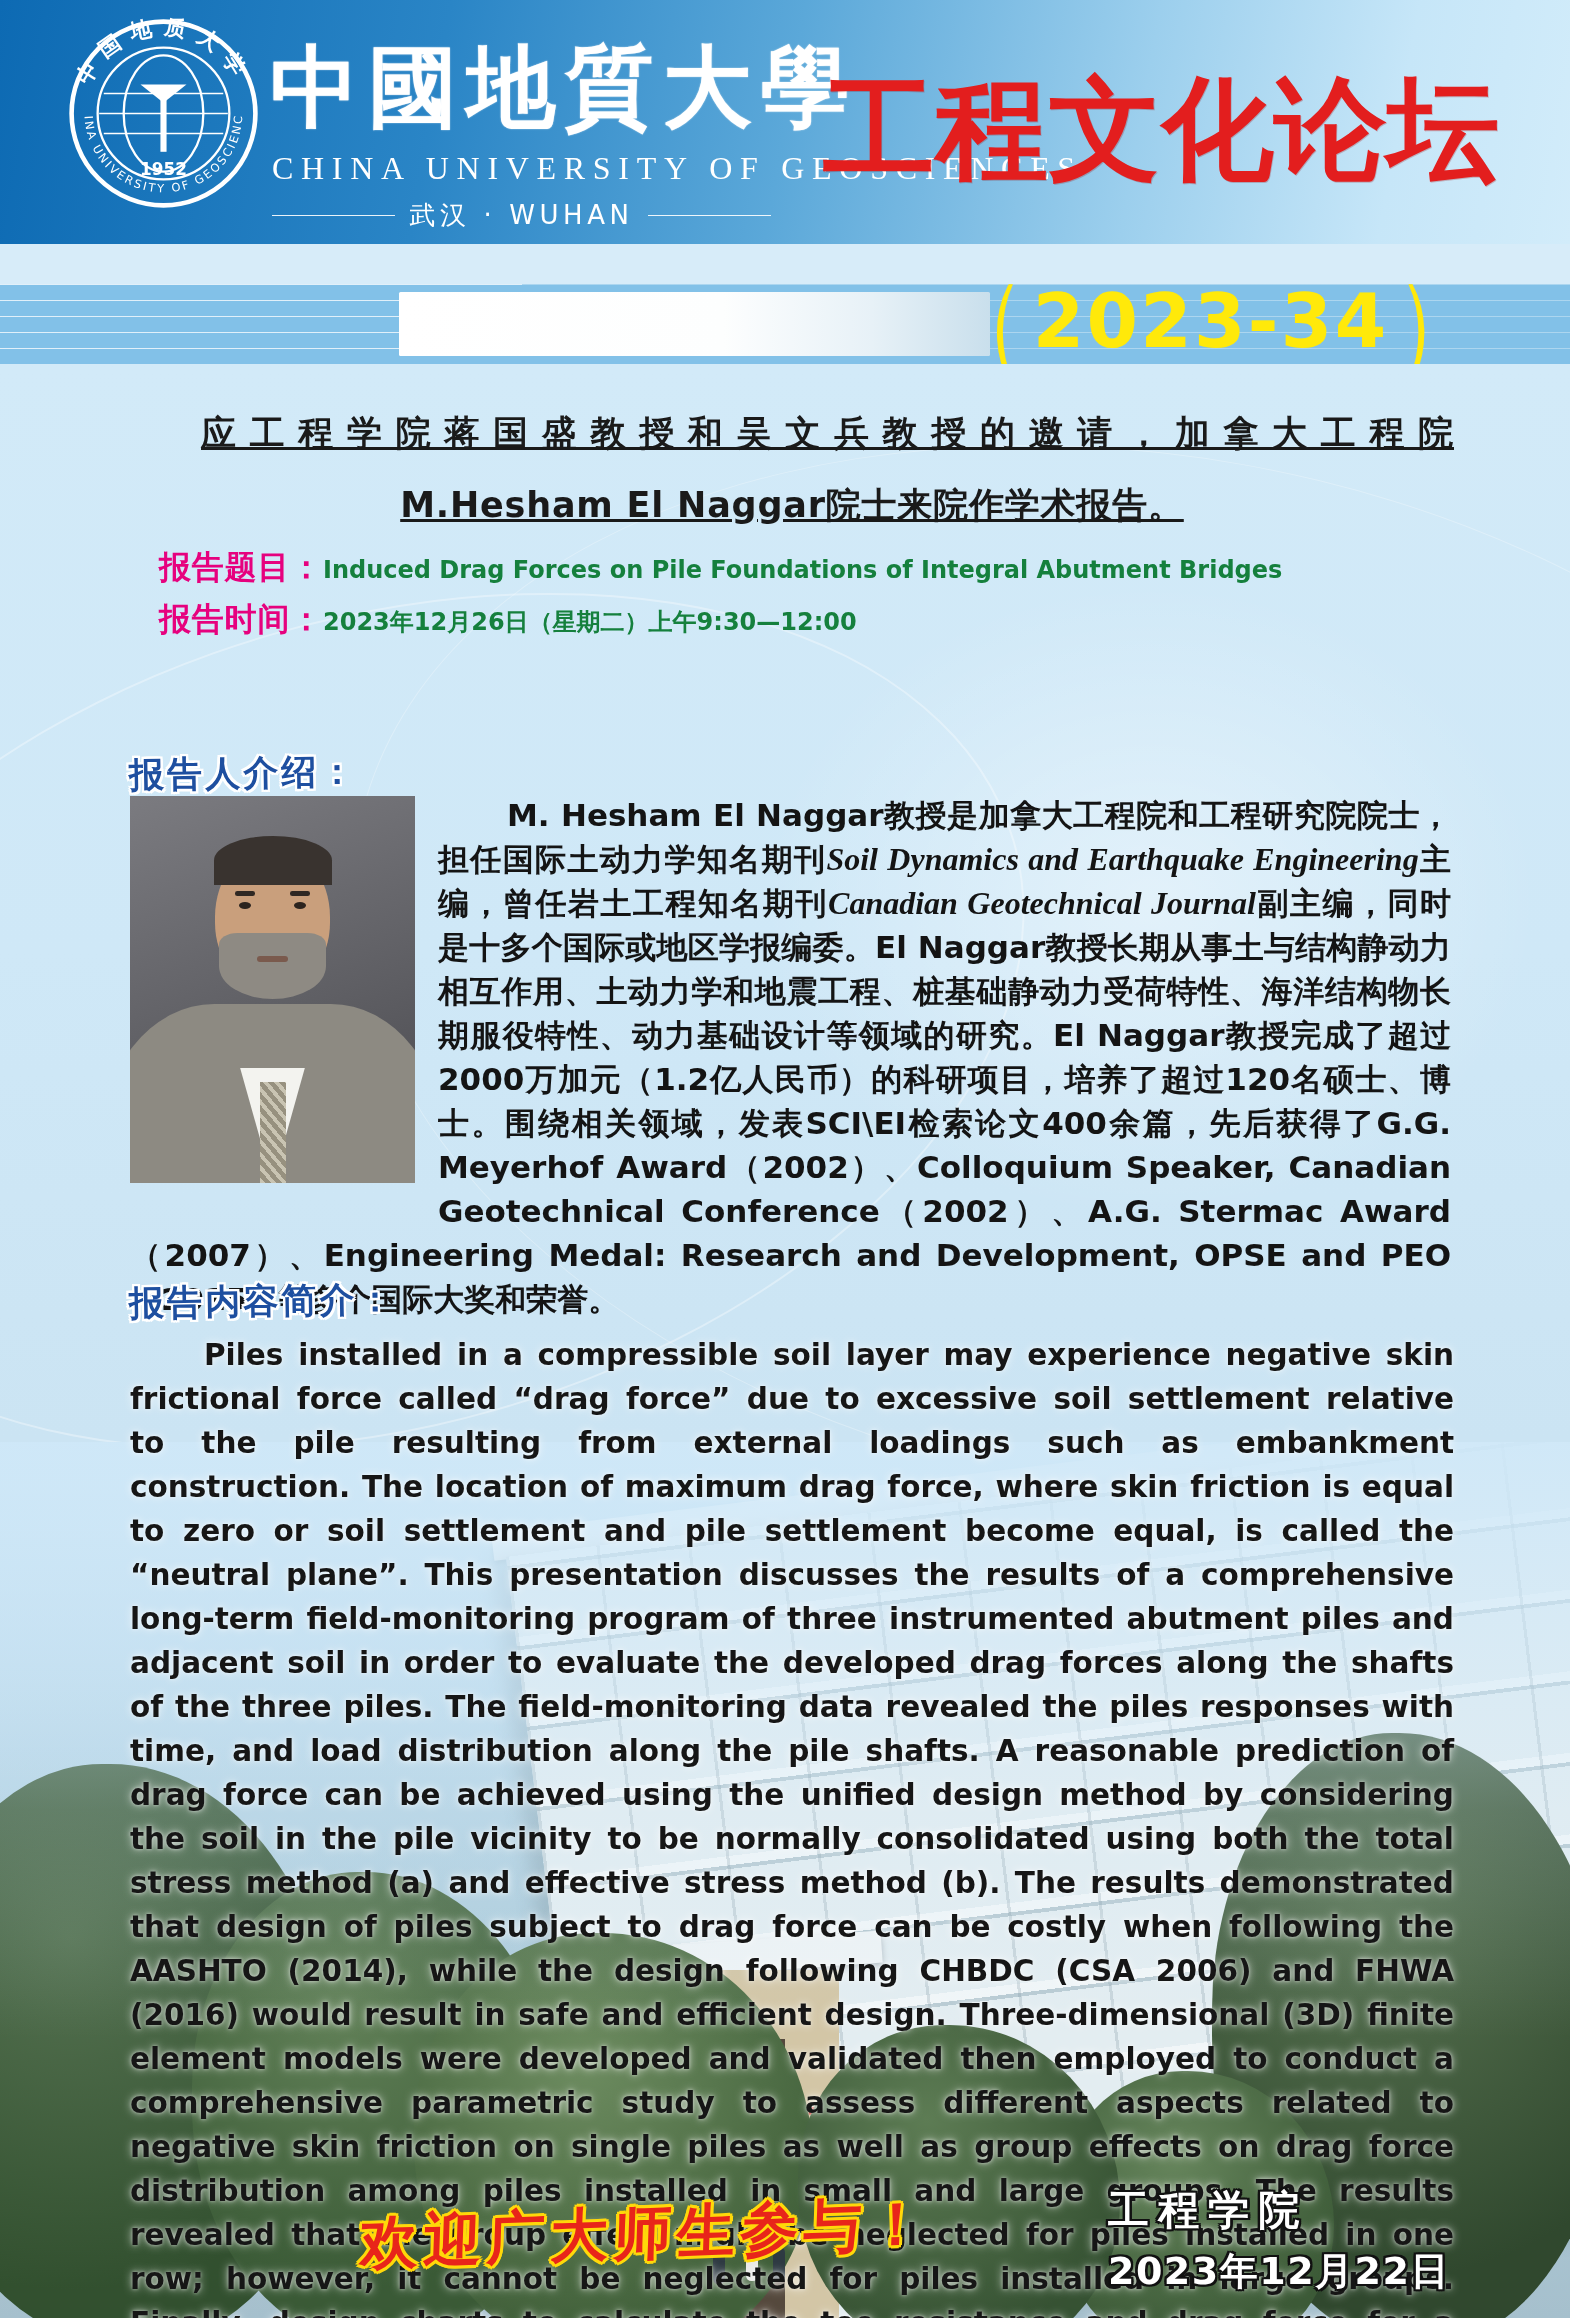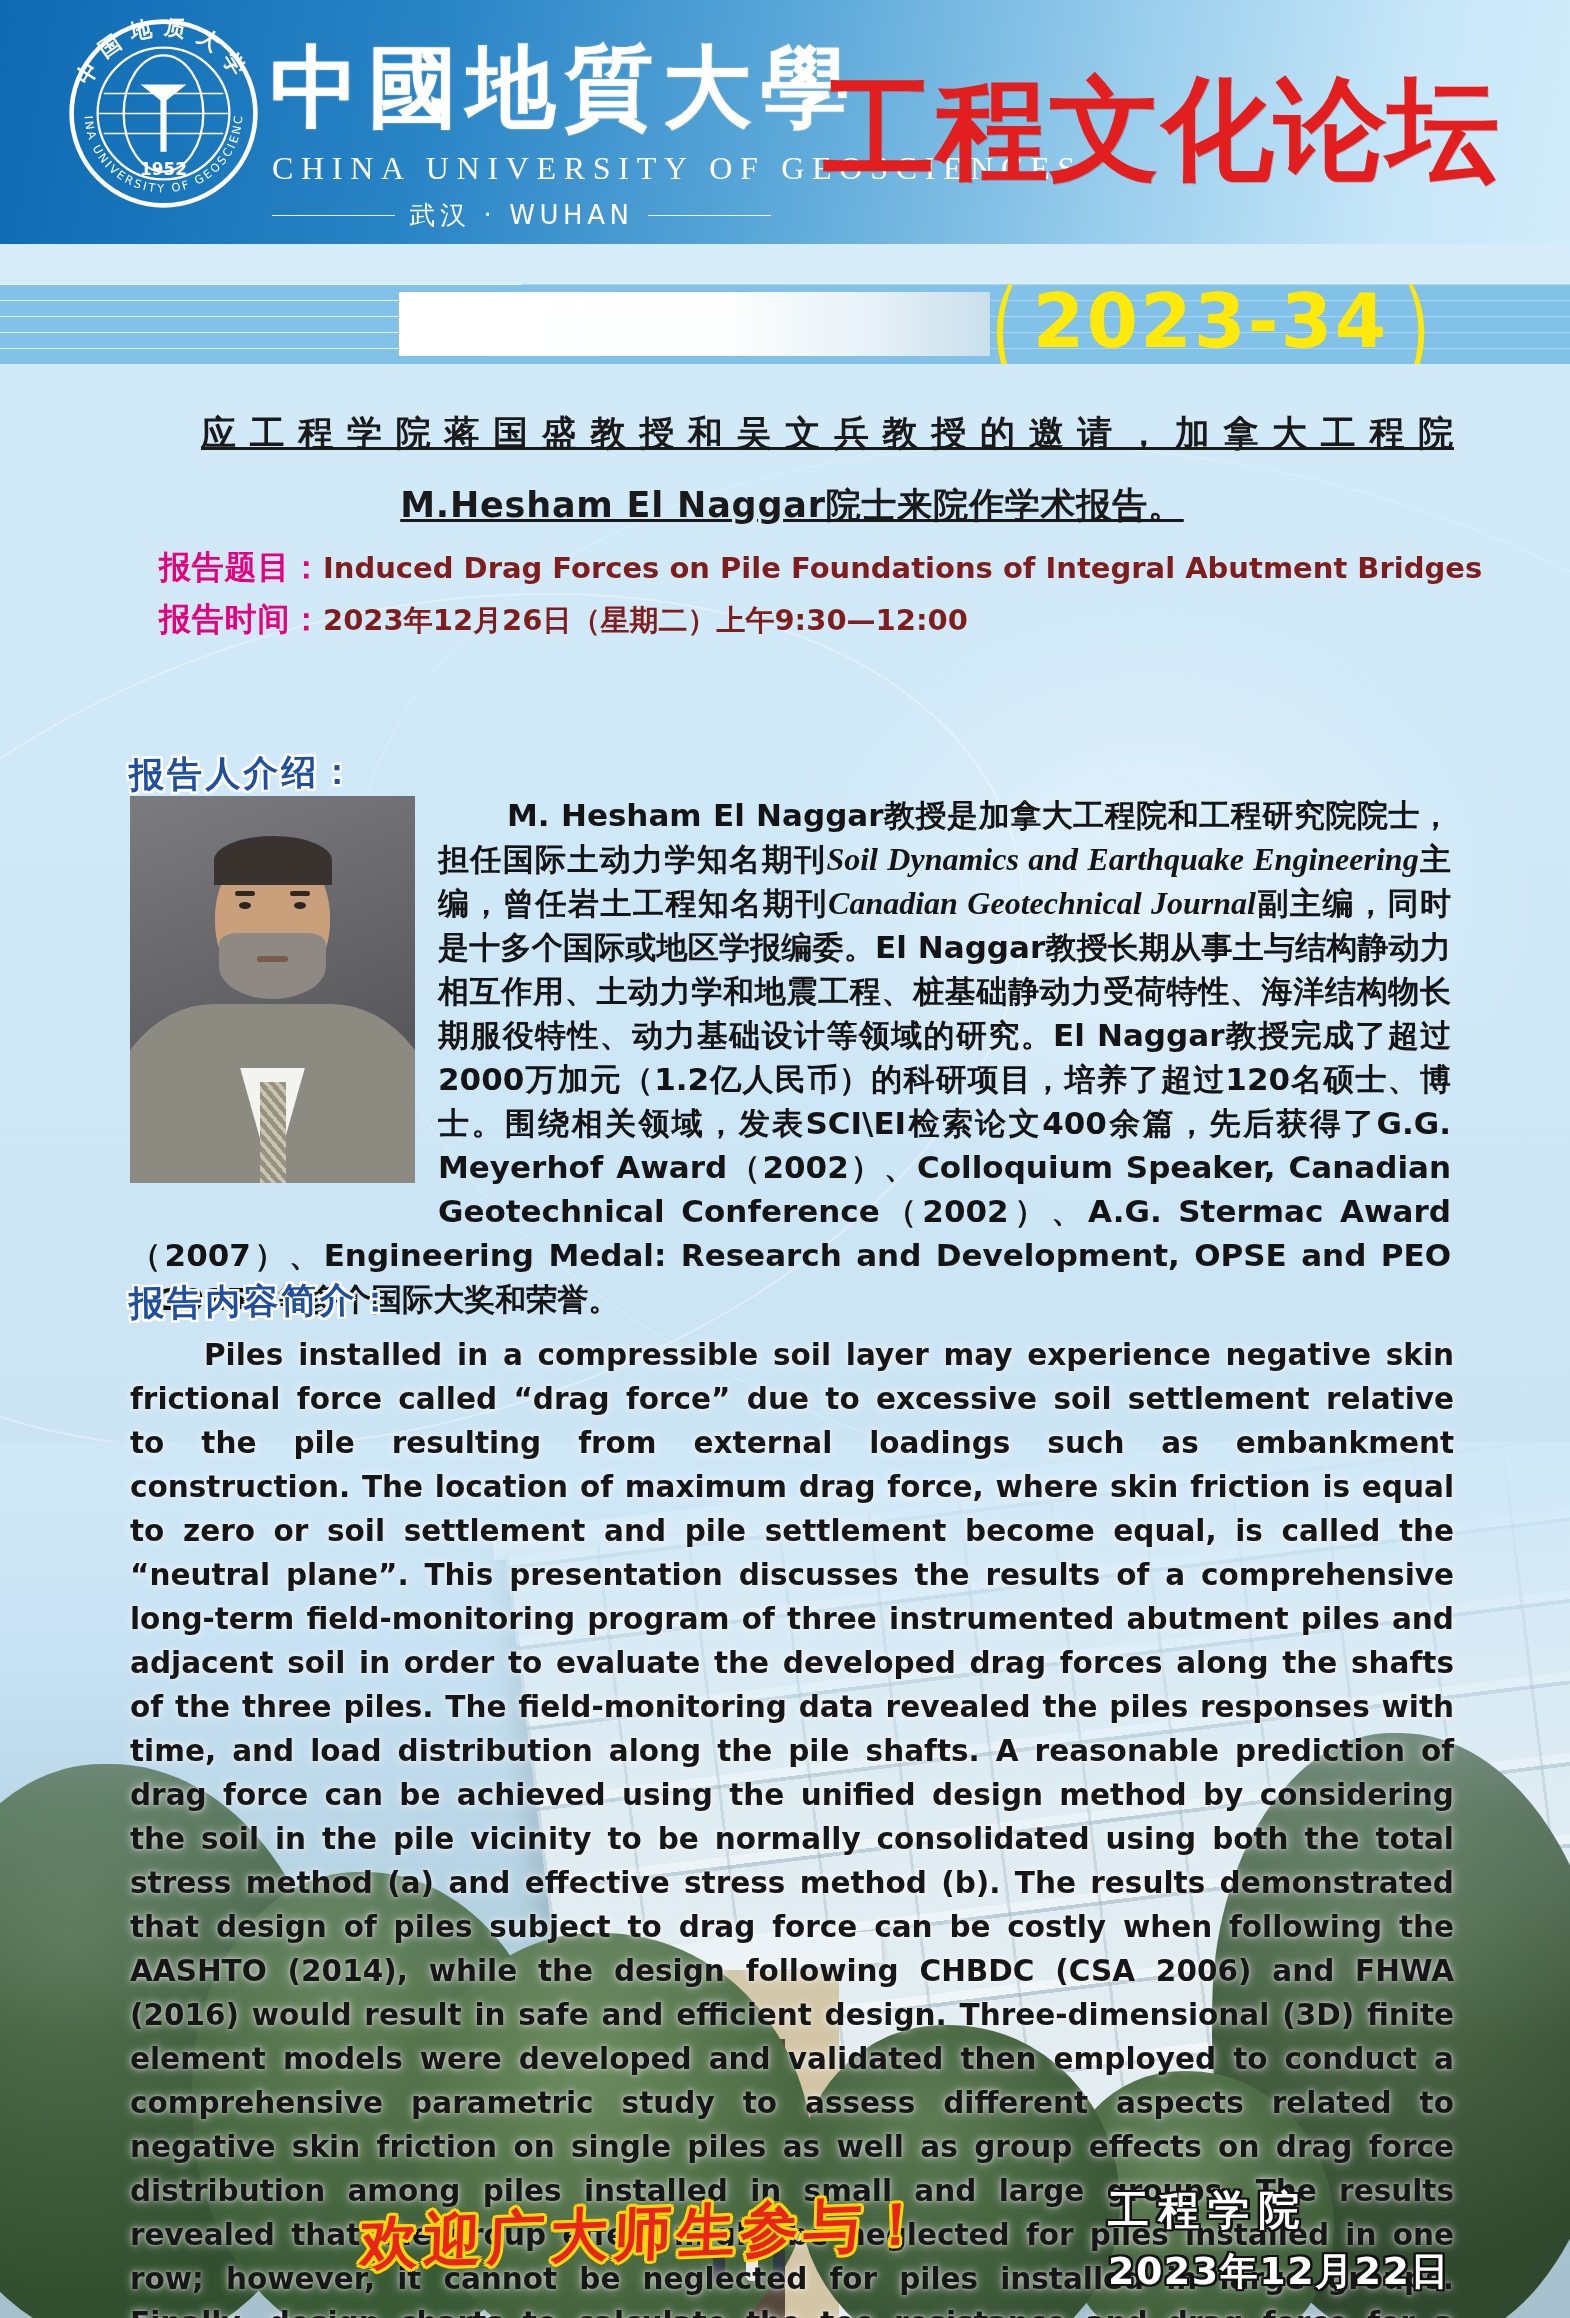--- a/index.html
+++ b/index.html
@@ -77,21 +77,21 @@
   
   .content{position:absolute;inset:0;z-index:5;color:#181818;}
   .intro{position:absolute;left:130px;top:397px;width:1324px;font-weight:700;font-size:35px;
       line-height:72px;letter-spacing:0.8px;color:#1a1a1a;text-decoration:underline;}
   .intro .l1{text-align:justify;text-align-last:justify;text-indent:71px;}
   .intro .l2{text-align:center;}
 
   .details{position:absolute;left:130px;top:546px;width:1350px;}
   .drow{display:flex;align-items:baseline;height:52px;}
   .dlabel{flex:0 0 193px;color:#e6017e;font-size:32px;font-weight:800;letter-spacing:0.8px;white-space:nowrap;text-align:right;}
-  .dvalue{color:#7f1d1d;font-size:29px;font-weight:700;white-space:nowrap;}
+  .dvalue{color:#15803d;font-size:24px;font-weight:700;white-space:nowrap;}
 
   .sec-label{position:absolute;font-size:35px;font-weight:800;color:#1e4fa0;letter-spacing:3.1px;
       text-shadow:-2.3px -2.3px 0 #fff,2.3px -2.3px 0 #fff,-2.3px 2.3px 0 #fff,2.3px 2.3px 0 #fff,
                   0 -2.3px 0 #fff,0 2.3px 0 #fff,-2.3px 0 0 #fff,2.3px 0 0 #fff;
       transform:rotate(-1deg);}
   .spk-label{left:129px;top:750px;}
   .abs-label{left:129px;top:1278px;}
 
   .bio{position:absolute;left:130px;top:793px;width:1321px;font-size:31px;font-weight:700;
       line-height:44px;text-align:justify;text-indent:69px;color:#141414;}

